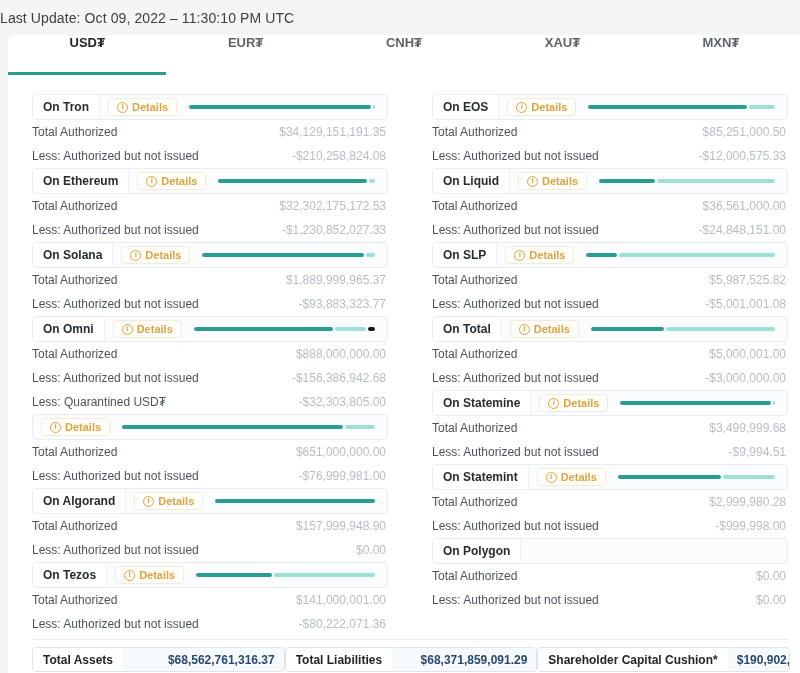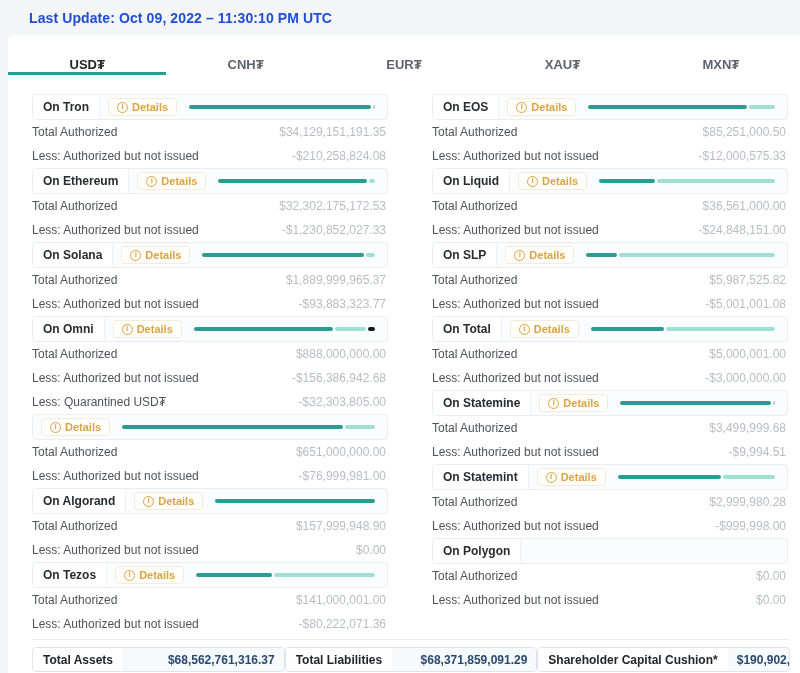--- a/index.html
+++ b/index.html
@@ -3,37 +3,37 @@
 <meta charset="utf-8">
 <style>
   * { box-sizing: border-box; margin: 0; padding: 0; }
   html, body { width: 800px; height: 673px; overflow: hidden; }
   body {
     background: #f3f5f7;
     font-family: "Liberation Sans", sans-serif;
     -webkit-font-smoothing: antialiased;
   }
   .top-strip {
-    padding: 10px 16px 9px 29px;
+    padding: 10px 16px 9px 0;
     font-size: 14px;
-    font-weight: 700;
-    color: #1d4ed8;
+    font-weight: 400;
+    color: #404040;
     letter-spacing: .1px;
   }
   .main-card {
     margin-left: 8px;
     background: #ffffff;
     border-top-left-radius: 6px;
     height: 638px;
   }
   
   .tabs { display: flex; height: 40px; }
   .tab {
     flex: 1;
-    display: flex; align-items: flex-end; justify-content: center;
+    display: flex; align-items: flex-start; justify-content: center;
     font-size: 13px; font-weight: 600; color: #5d646d;
     border: none; background: transparent; cursor: pointer;
     border-bottom: 3px solid transparent;
     font-family: "Liberation Sans", sans-serif;
   }
   .tab.active { color: #21262b; border-bottom-color: #2a9d93; }
   
   .content { display: flex; padding: 19px 0 0 24px; gap: 44px; }
   .col { width: 356px; display: flex; flex-direction: column; }
   
@@ -105,24 +105,24 @@
 <body>
 
 <div class="top-strip">Last Update: Oct 09, 2022 – 11:30:10 PM UTC</div>
 
 <div class="main-card">
   <div class="tabs" id="tabs">
       <button class="tab active">
         <span class="tab-label">USD₮</span>
       </button>
       <button class="tab">
+        <span class="tab-label">EUR₮</span>
+      </button>
+      <button class="tab">
         <span class="tab-label">CNH₮</span>
-      </button>
-      <button class="tab">
-        <span class="tab-label">EUR₮</span>
       </button>
       <button class="tab">
         <span class="tab-label">XAU₮</span>
       </button>
       <button class="tab">
         <span class="tab-label">MXN₮</span>
       </button>
     </div>
   <div class="content">
     <div class="col" id="col-left">

